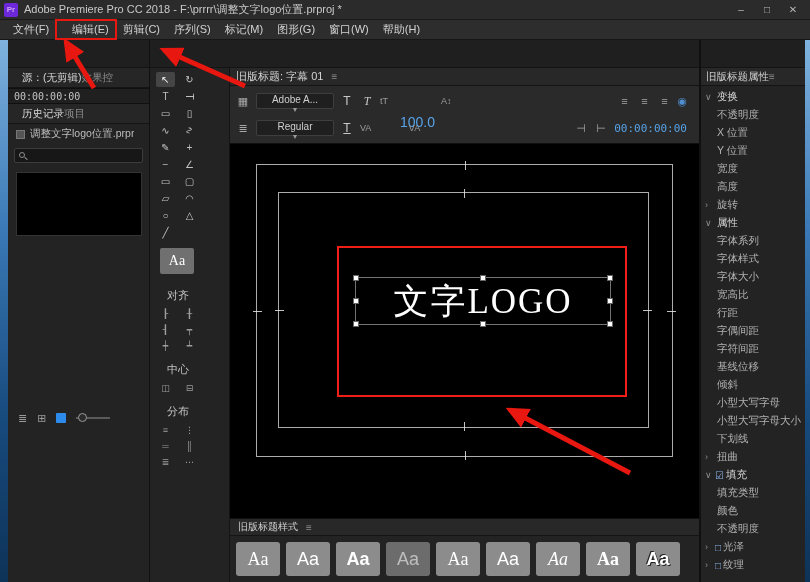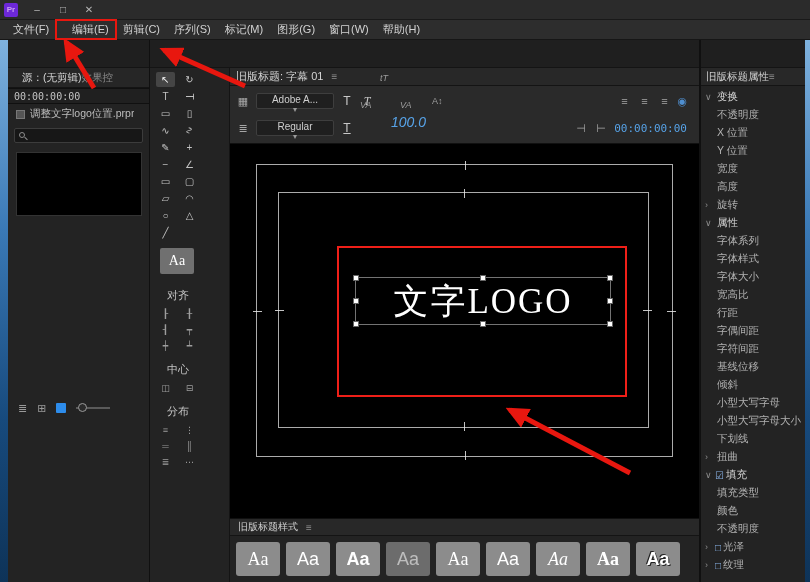--- a/index.html
+++ b/index.html
@@ -69,21 +69,21 @@
   .te-header .ttl{font-size:11px;color:#d4d4d4;white-space:nowrap;}
   .pmenu{color:#8d8d8d;font-size:10px;}
   .te-toolbar{height:58px;background:#2a2a2a;border-bottom:1px solid #101010;display:flex;flex-direction:column;justify-content:center;gap:3px;padding:0 6px;}
   .tb-row{display:flex;align-items:center;gap:6px;height:24px;}
   .tb-ico{color:#a6a6a6;font-size:11px;min-width:14px;text-align:center;}
   .tb-select{width:78px;height:16px;background:#1f1f1f;border:1px solid #3e3e3e;border-radius:2px;display:flex;align-items:center;justify-content:space-between;padding:0 4px;font-size:10px;color:#cfcfcf;flex-direction:column;}
   .tb-select .arr{color:#9a9a9a;font-size:8px;}
   .tb-t{color:#c8c8c8;font-size:12px;width:14px;text-align:center;}
   .tb-t.i{font-style:italic;font-family:"Liberation Serif",serif;}
   .tb-t.u{text-decoration:underline;}
-  .tb-grp{display:flex;gap:3px;font-style:italic;}
+  .tb-grp{display:flex;align-items:center;gap:12px;}
   .tb-small{color:#9d9d9d;font-size:9px;}
   .tb-val{color:#57a3e8;font-size:14px;margin-top:41px;}
   .tb-right{margin-left:auto;display:flex;align-items:center;gap:6px;padding-right:6px;}
   .tb-timecode{font-family:"DejaVu Sans Mono",monospace;font-size:11px;color:#57a3e8;}
   .bgico{color:#4f8fd0;font-size:11px;}
 
   .te-canvas{flex:1;background:#000;position:relative;min-height:0;}
   .safe{position:absolute;border:1px solid rgba(230,230,230,0.75);}
   .safe.outer{left:26px;right:26px;top:20px;bottom:61px;}
   .safe.inner{left:48px;right:50px;top:48px;bottom:90px;}
@@ -126,20 +126,21 @@
 </head>
 <body>
 
 <div id="screen">
 
   <div class="desk l"></div>
   <div class="desk r"></div>
 
   <div class="titlebar">
     <span class="appicon">Pr</span>
+    <span class="wtitle">Adobe Premiere Pro CC 2018 - F:\prrrr\调整文字logo位置.prproj *</span>
     <span class="wctl">–</span>
     <span class="wctl">□</span>
     <span class="wctl">✕</span>
   </div>
 
   <div class="menubar">
 
       <span class="menu-item">文件(F)</span>
 
       <span class="menu-item hl">编辑(E)</span>
@@ -161,20 +162,26 @@
     <div class="topgap"></div>
     <div class="tabrow">
 
         <span class="tab active">源：(无剪辑)</span>
 
         <span class="tab">效果控</span>
       </div>
     <div class="tc-strip">
       <span class="tc">00:00:00:00</span>
     </div>
+    <div class="tabrow">
+
+        <span class="tab active">历史记录</span>
+
+        <span class="tab">项目</span>
+      </div>
     <div class="hist-row">
       <span class="hist-ico"></span>
       <span class="hist-label">调整文字logo位置.prpr</span>
     </div>
     <div class="search-row">
       <div class="search-box">
         <span class="search-ico"></span>
       </div>
     </div>
     <div class="thumb-wrap">

